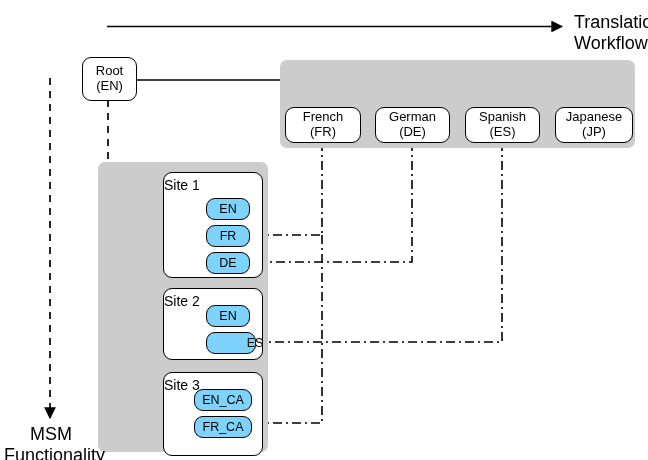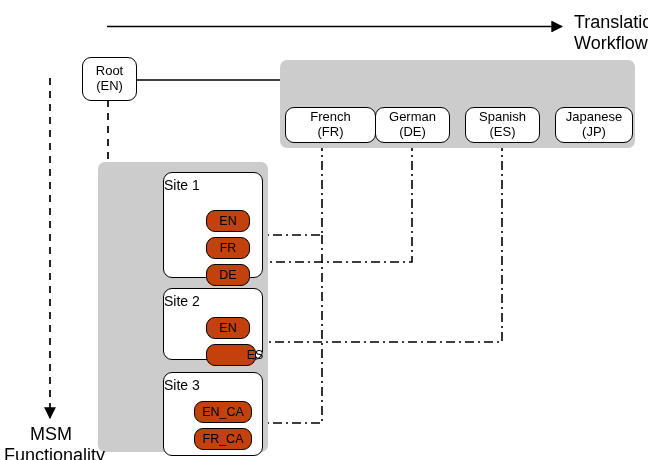--- a/index.html
+++ b/index.html
@@ -46,27 +46,26 @@
   }
   .sitebox .site-title{
     position:absolute;
     left:0;top:4px;
     font-size:14px;
     white-space:nowrap;
   }
   .chip{
     position:absolute;
     box-sizing:border-box;
-    background:#c2410c;
+    background:#7dd3fc;
     border:1.6px solid #000;
     border-radius:9px;
     display:flex;align-items:center;justify-content:center;
     font-size:12.5px;
     white-space:nowrap;
-    margin-top:12px;
   }
 
   .caption{
     position:absolute;
     font-size:18px;
     line-height:1.18;
     white-space:pre-line;
   }
   .caption.right{text-align:left;}
   .caption.center{text-align:center;}
@@ -110,21 +109,21 @@
   <div class="nodes">
 
     <div class="panel" style="left:280px;top:60px;width:355px;height:88px;"></div>
     <div class="panel" style="left:98px;top:162px;width:170px;height:290px;"></div>
 
     <div class="node" style="left:82px;top:57px;width:55px;height:44px;">
       <span class="l1">Root</span>
       <span class="l2">(EN)</span>
     </div>
 
-    <div class="node" style="left:285px;top:107px;width:91px;height:36px;">
+    <div class="node" style="left:285px;top:107px;width:76px;height:36px;">
       <span>French</span>
       <span class="l2">(FR)</span>
     </div>
     <div class="node" style="left:375px;top:107px;width:75px;height:36px;">
       <span>German</span>
       <span class="l2">(DE)</span>
     </div>
     <div class="node" style="left:465px;top:107px;width:75px;height:36px;text-align:right;">
       <span>Spanish</span>
       <span class="l2">(ES)</span>

